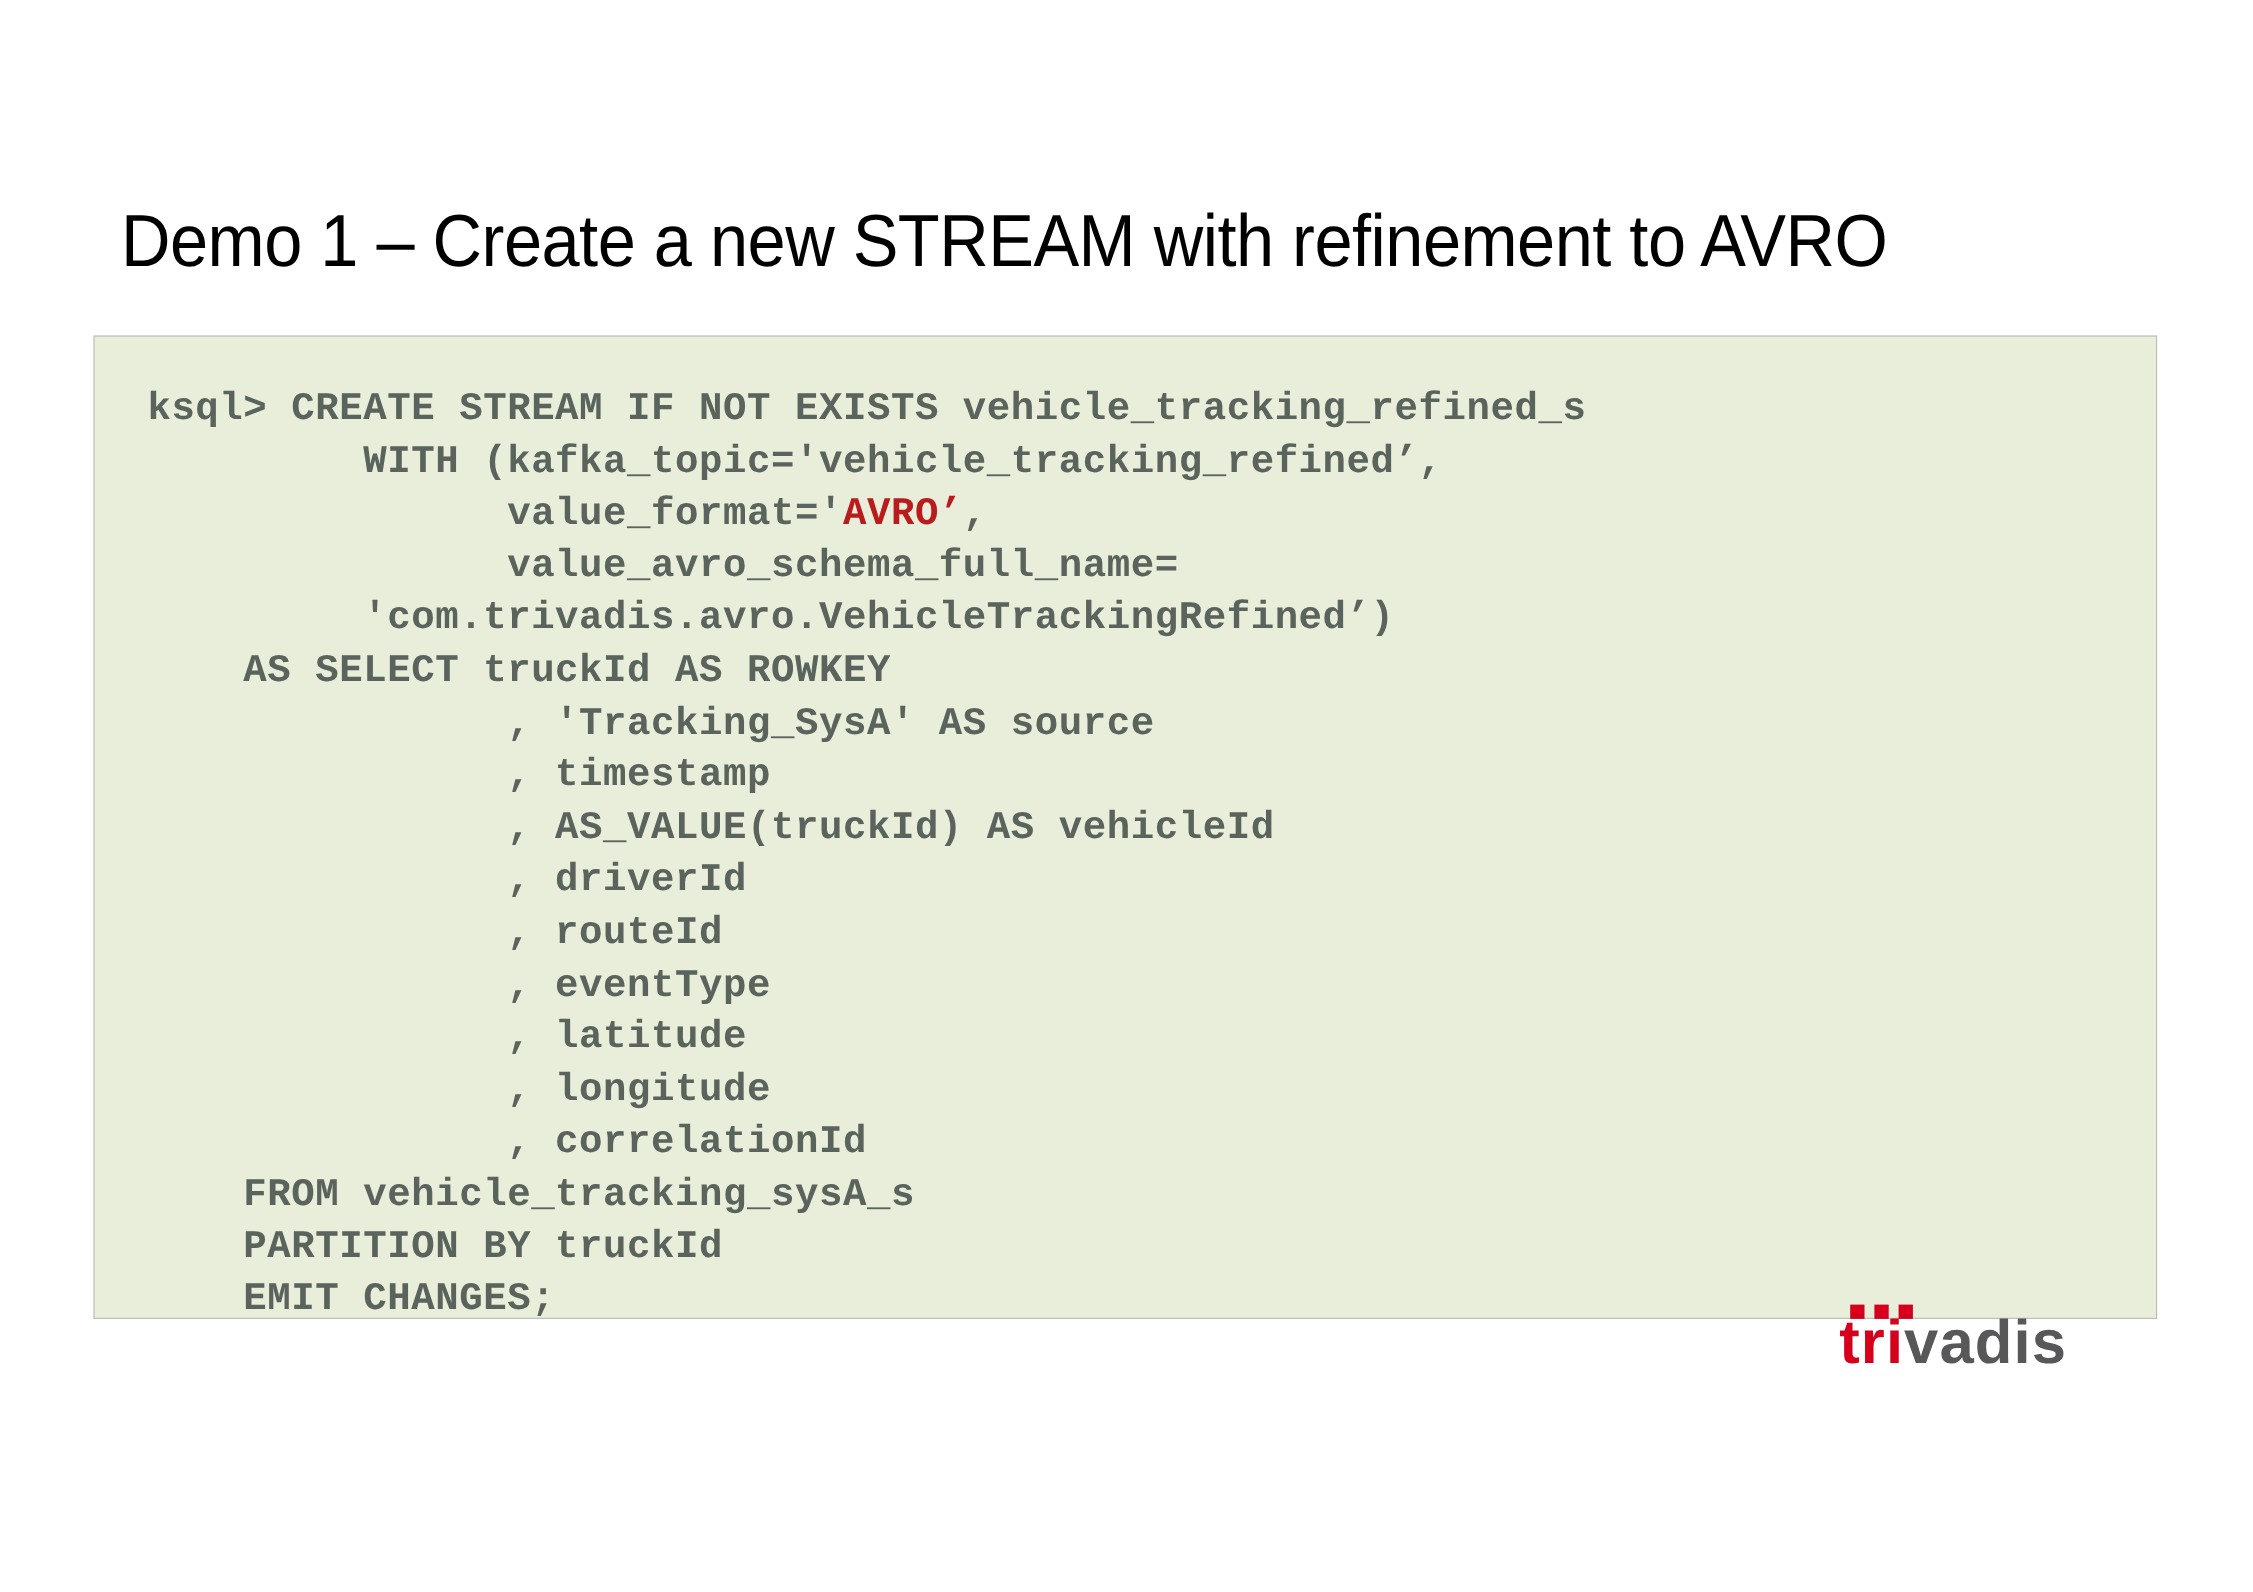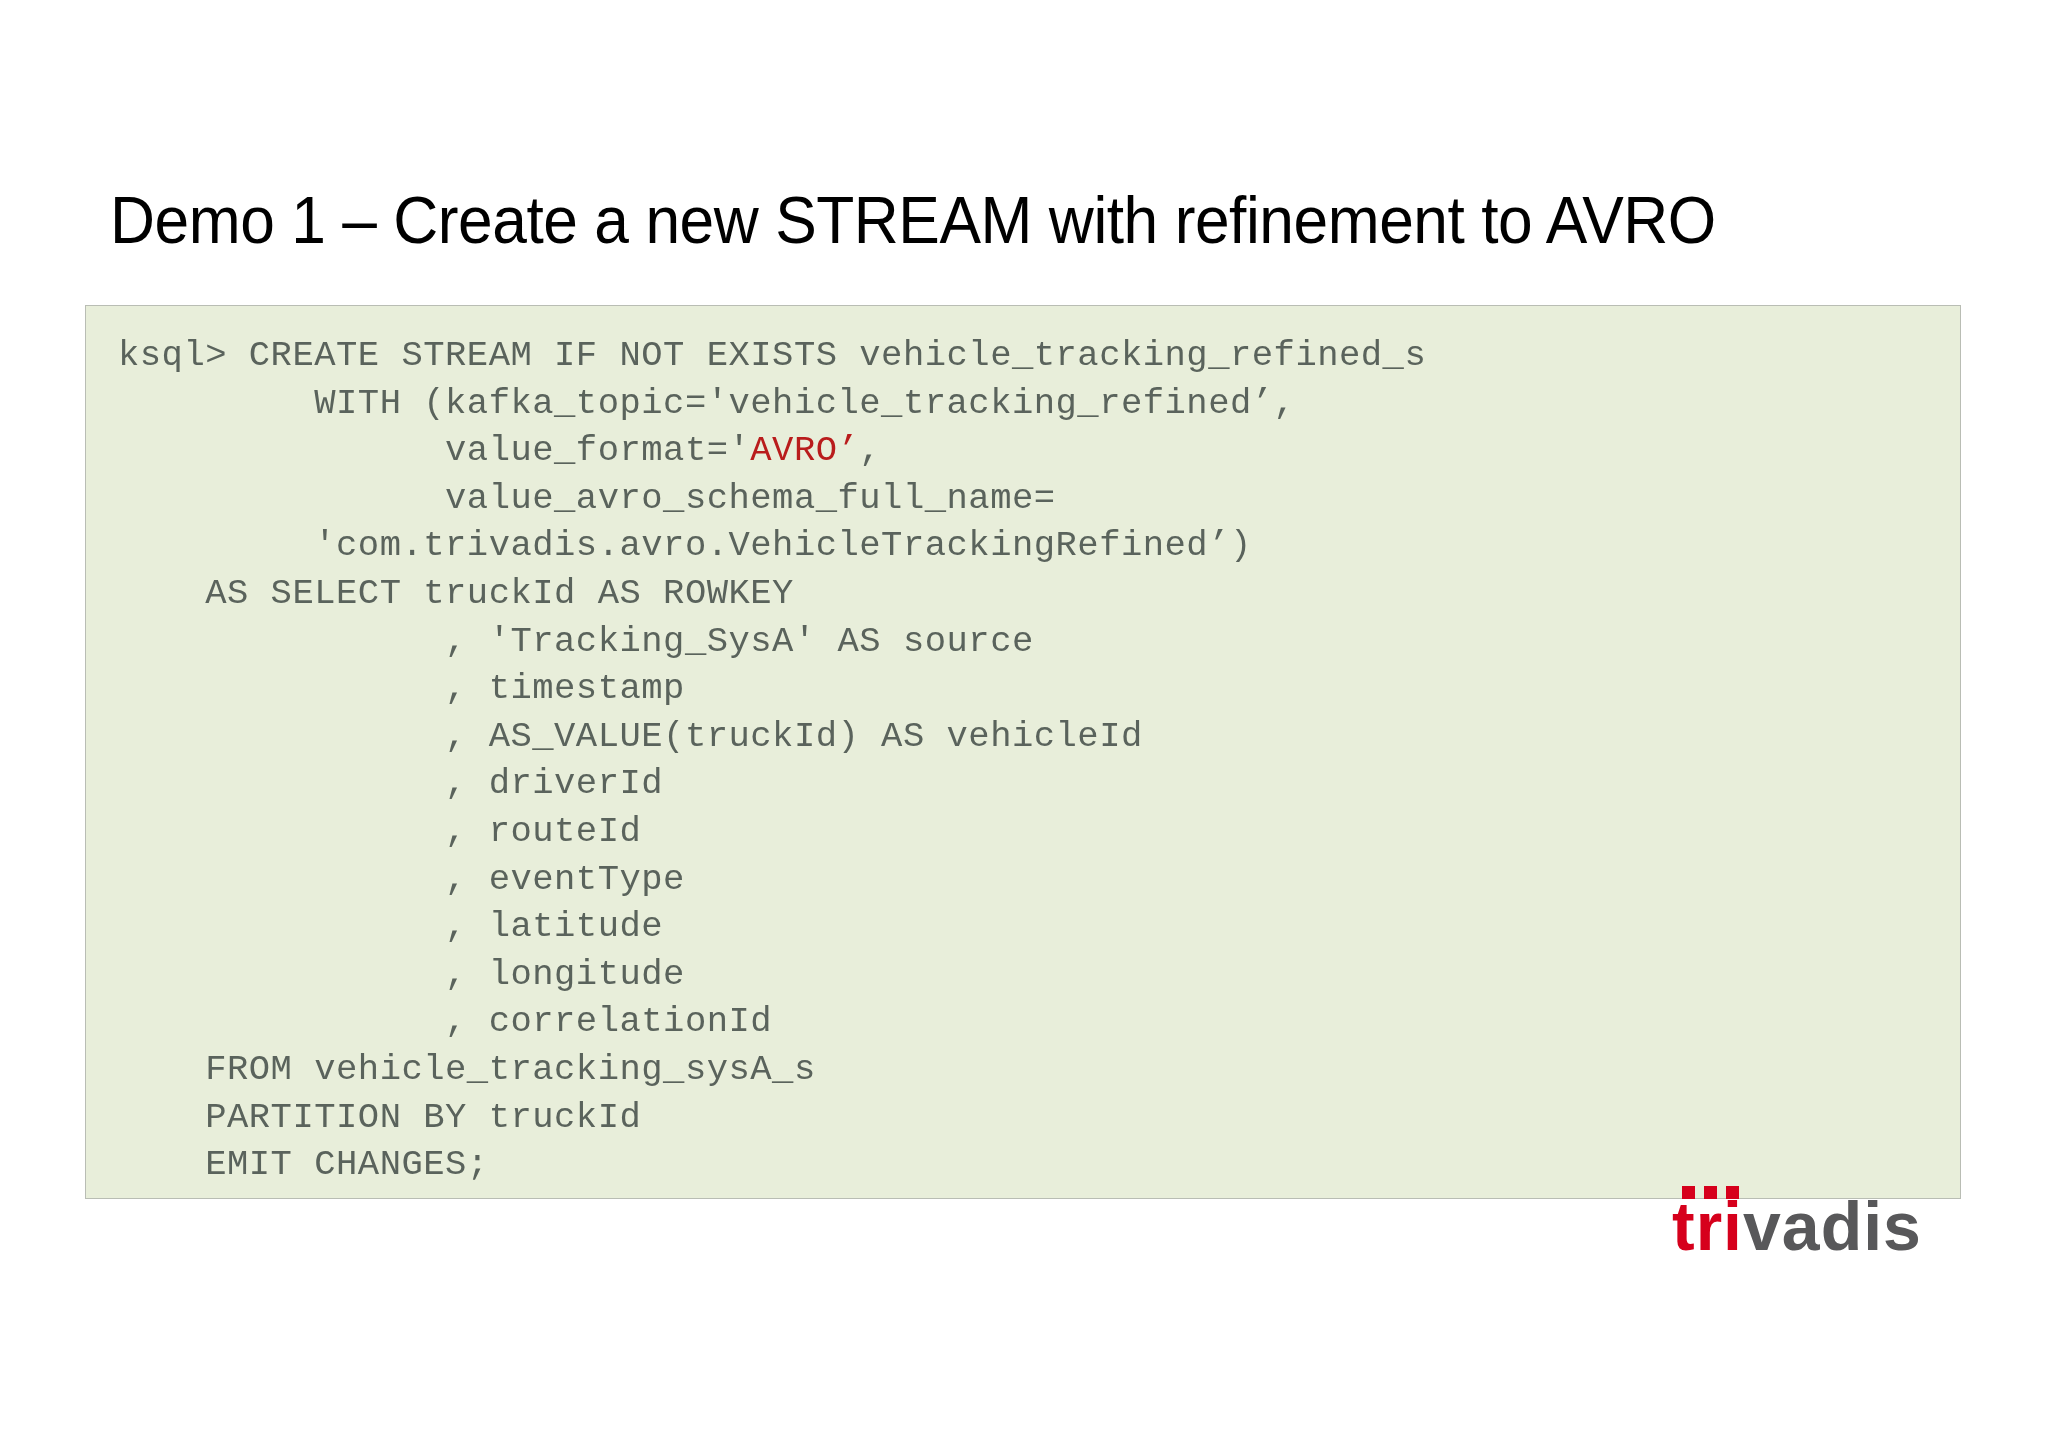--- a/index.html
+++ b/index.html
@@ -38,42 +38,42 @@
     left: 85px;
     top: 305px;
     width: 1876px;
     height: 894px;
     background: #e8eeda;
     border: 1px solid #b9bdb4;
     box-sizing: border-box;
   }
 
   #code-pre {
-    margin: 0;
+    margin: 16px;
     padding: 26px 0 0 32px;
     font-family: "Liberation Mono", "DejaVu Sans Mono", monospace;
     font-size: 35.5px;
     line-height: 47.6px;
-    font-weight: normal;
+    font-weight: bold;
     color: #5a635c;
     white-space: pre;
     letter-spacing: 0.5px;
   }
 
   #code-pre .avro {
     color: #b91c1c;
   }
 
   
   #trivadis-logo {
     position: absolute;
     left: 1672px;
     top: 1192px;
     font-family: "Liberation Sans", sans-serif;
-    font-size: 68px;
+    font-size: 56px;
     font-weight: bold;
     letter-spacing: 1px;
     line-height: 1;
     white-space: nowrap;
   }
   #trivadis-logo .logo-red { color: #d6001c; }
   #trivadis-logo .logo-gray { color: #58585a; }
   #trivadis-logo .logo-dots {
     position: absolute;
     left: 10px;

